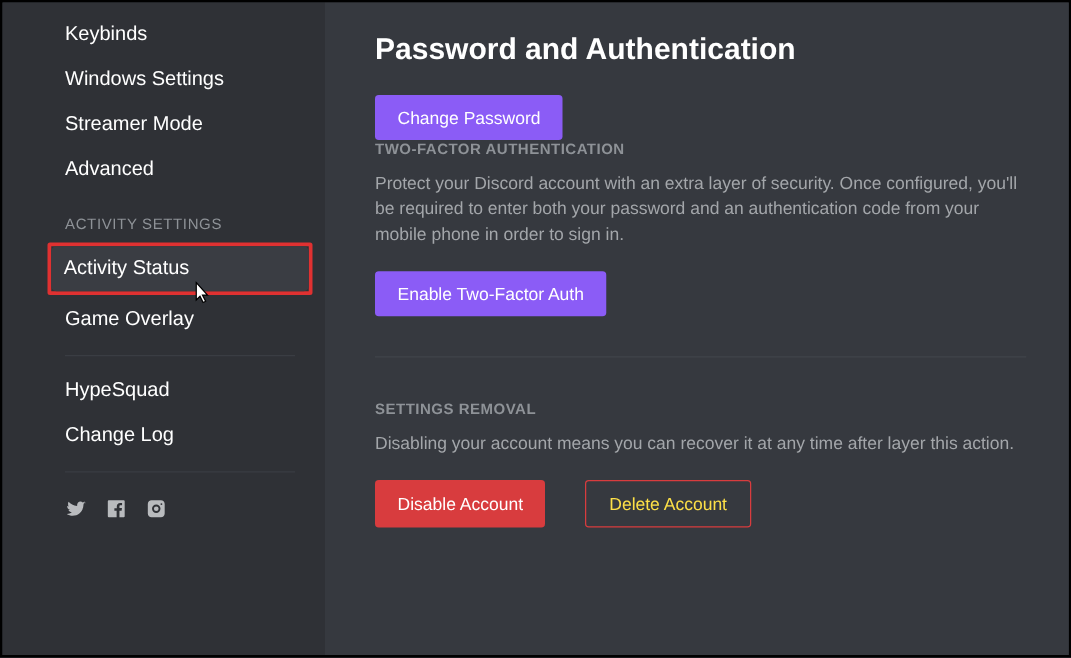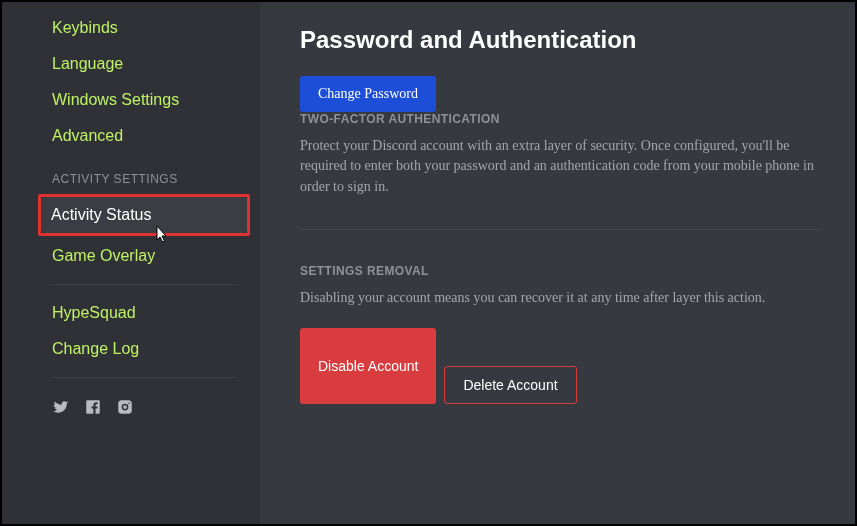--- a/index.html
+++ b/index.html
@@ -22,21 +22,21 @@
       background: #2f3136;
       padding: 8px 8px 8px 8px;
       display: flex;
       flex-direction: column;
     }
     .sidebar-inner {
       padding-left: 32px;
       padding-right: 6px;
     }
     .sidebar-item {
-      color: #bef264;
+      color: #ffffff;
       font-size: 16px;
       line-height: 20px;
       padding: 8px 10px;
       border-radius: 4px;
       cursor: pointer;
       display: flex;
       align-items: center;
       justify-content: space-between;
     }
     .sidebar-item.selected {
@@ -93,64 +93,62 @@
     .btn {
       display: inline-block;
       border: none;
       border-radius: 3px;
       font-size: 14px;
       font-weight: 500;
       padding: 10px 18px;
       cursor: pointer;
       color: #fff;
     }
-    .btn-primary { background: #1d4ed8; font-family: Liberation Serif, serif; }
+    .btn-primary { background: #8b5cf6; }
     .btn-danger { background: #d83c3e; }
     .btn-outline-danger {
       background: transparent;
       border: 1px solid #d83c3e;
-      color: #ffffff;
-      margin-top: 38px;
+      color: #fde047;
     }
     .section-label {
       color: #8e9297;
       font-size: 12px;
       font-weight: 700;
       letter-spacing: 0.4px;
       margin-bottom: 10px;
     }
     .section-text {
       color: #a3a6aa;
       font-size: 14px;
       line-height: 1.45;
       margin-bottom: 20px;
-      font-family: Liberation Serif, serif;
     }
     .main-divider {
       height: 1px;
       background: #40444b;
       margin: 32px 0 34px 0;
     }
     .spacer-top { }
-    .btn-row { display: flex; gap: 8px; }
+    .btn-row { display: flex; gap: 32px; }
   </style>
 </head>
 <body>
 
 <div class="frame">
   <div class="sidebar">
     <div class="sidebar-inner">
       <div class="sidebar-item">
         <span>Keybinds</span>
       </div>
       <div class="sidebar-item">
-        <span>Language</span>
-      </div>
-      <div class="sidebar-item">
         <span>Windows Settings</span>
+      </div>
+      <div class="sidebar-item">
+        <span>Streamer Mode</span>
       </div>
       <div class="sidebar-item">
         <span>Advanced</span>
       </div>
 
       <div class="sidebar-header">ACTIVITY SETTINGS</div>
 
       <div class="highlight-box">
         <div class="sidebar-item selected">
           <span>Activity Status</span>
@@ -199,20 +197,21 @@
   </div>
 
   <div class="main">
     <h1>Password and Authentication</h1>
 
     <button class="btn btn-primary">Change Password</button>
 
     <div class="section-label spacer-top">TWO-FACTOR AUTHENTICATION</div>
     <div class="section-text">Protect your Discord account with an extra layer of security. Once configured, you'll be required to enter both your password and an authentication code from your mobile phone in order to sign in.</div>
 
+    <button class="btn btn-primary">Enable Two-Factor Auth</button>
 
     <div class="main-divider"></div>
 
     <div class="section-label">SETTINGS REMOVAL</div>
     <div class="section-text">Disabling your account means you can recover it at any time after layer this action.</div>
 
     <div class="btn-row">
       <button class="btn btn-danger">Disable Account</button>
       <button class="btn btn-outline-danger">Delete Account</button>
     </div>

